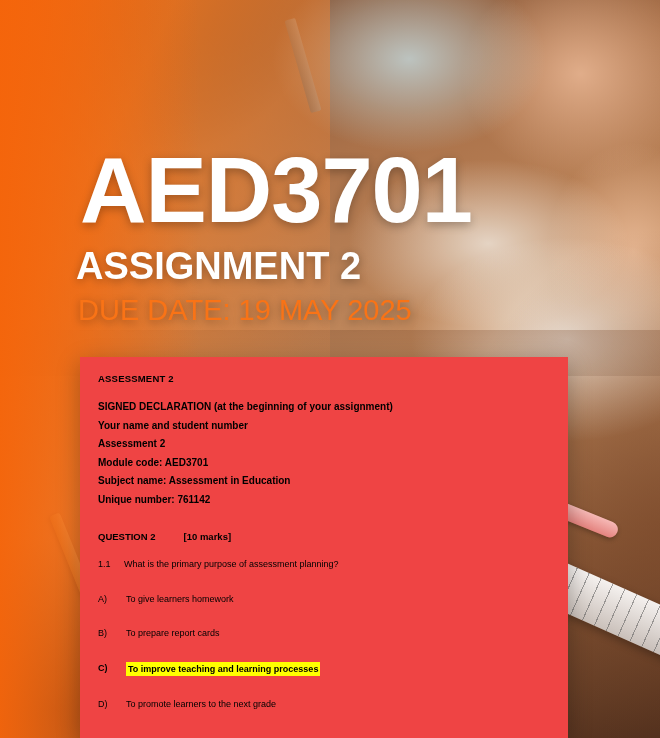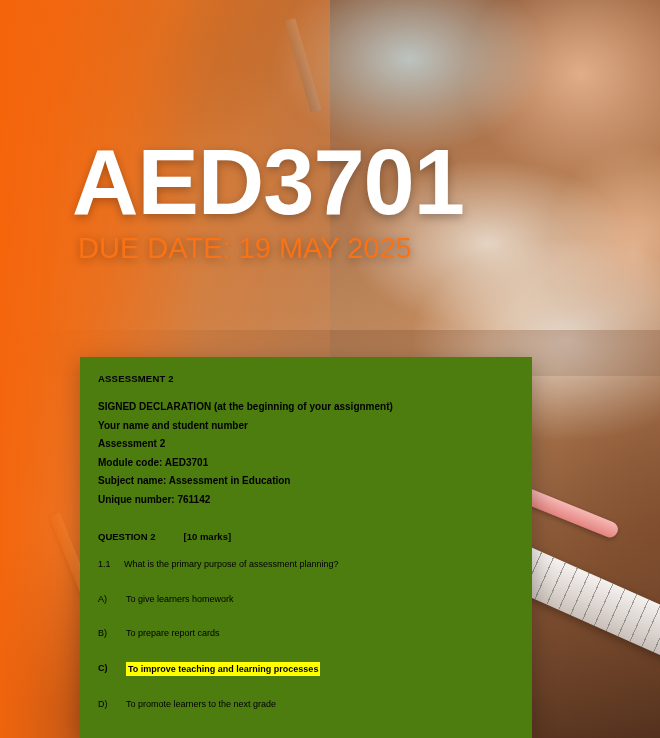--- a/index.html
+++ b/index.html
@@ -145,21 +145,21 @@
     pointer-events: none;
   }
   .course-code {
     font-family: "Liberation Sans", sans-serif;
     font-weight: bold;
     font-size: 92px;
     line-height: 0.92;
     letter-spacing: -1px;
     color: #ffffff;
     text-shadow: 0 3px 10px rgba(0,0,0,0.28);
-    margin: 0;
+    margin: 8px;
   }
   .assignment-line {
     font-family: "Liberation Sans", sans-serif;
     font-weight: bold;
     font-size: 38px;
     line-height: 1.05;
     color: #ffffff;
     margin: 14px 0 0 4px;
     text-shadow: 0 2px 8px rgba(0,0,0,0.3);
   }
@@ -171,23 +171,23 @@
     color: #f97316;
     margin: 8px 0 0 6px;
     text-shadow: 0 2px 8px rgba(0,0,0,0.35);
   }
 
   
   .doc-card {
     position: absolute;
     left: 80px;
     top: 357px;
-    width: 452px;
+    width: 488px;
     height: 381px;
-    background: #4d7c0f;
+    background: #ef4444;
     box-shadow: 0 6px 22px rgba(0,0,0,0.28);
     padding: 16px 18px 0 18px;
     overflow: hidden;
   }
   .doc-card .h {
     font-size: 9.5px;
     font-weight: bold;
     color: #000;
     margin: 0 0 14px 0;
     letter-spacing: .2px;
@@ -240,20 +240,21 @@
   <div class="pencil2"></div>
   <div class="pen"></div>
   <div class="ruler"></div>
   <div class="pencil"></div>
 
   <div class="orange-wash"></div>
   <div class="orange-wash2"></div>
 
   <div class="title-block">
     <h1 class="course-code">AED3701</h1>
+    <div class="assignment-line">ASSIGNMENT 2</div>
     <div class="due-line">DUE DATE: 19 MAY 2025</div>
   </div>
 
   <div class="doc-card">
     <div class="h">ASSESSMENT 2</div>
 
     <div class="decl-block">
       <div>SIGNED DECLARATION (at the beginning of your assignment)</div>
       <div>Your name and student number</div>
       <div>Assessment 2</div>

